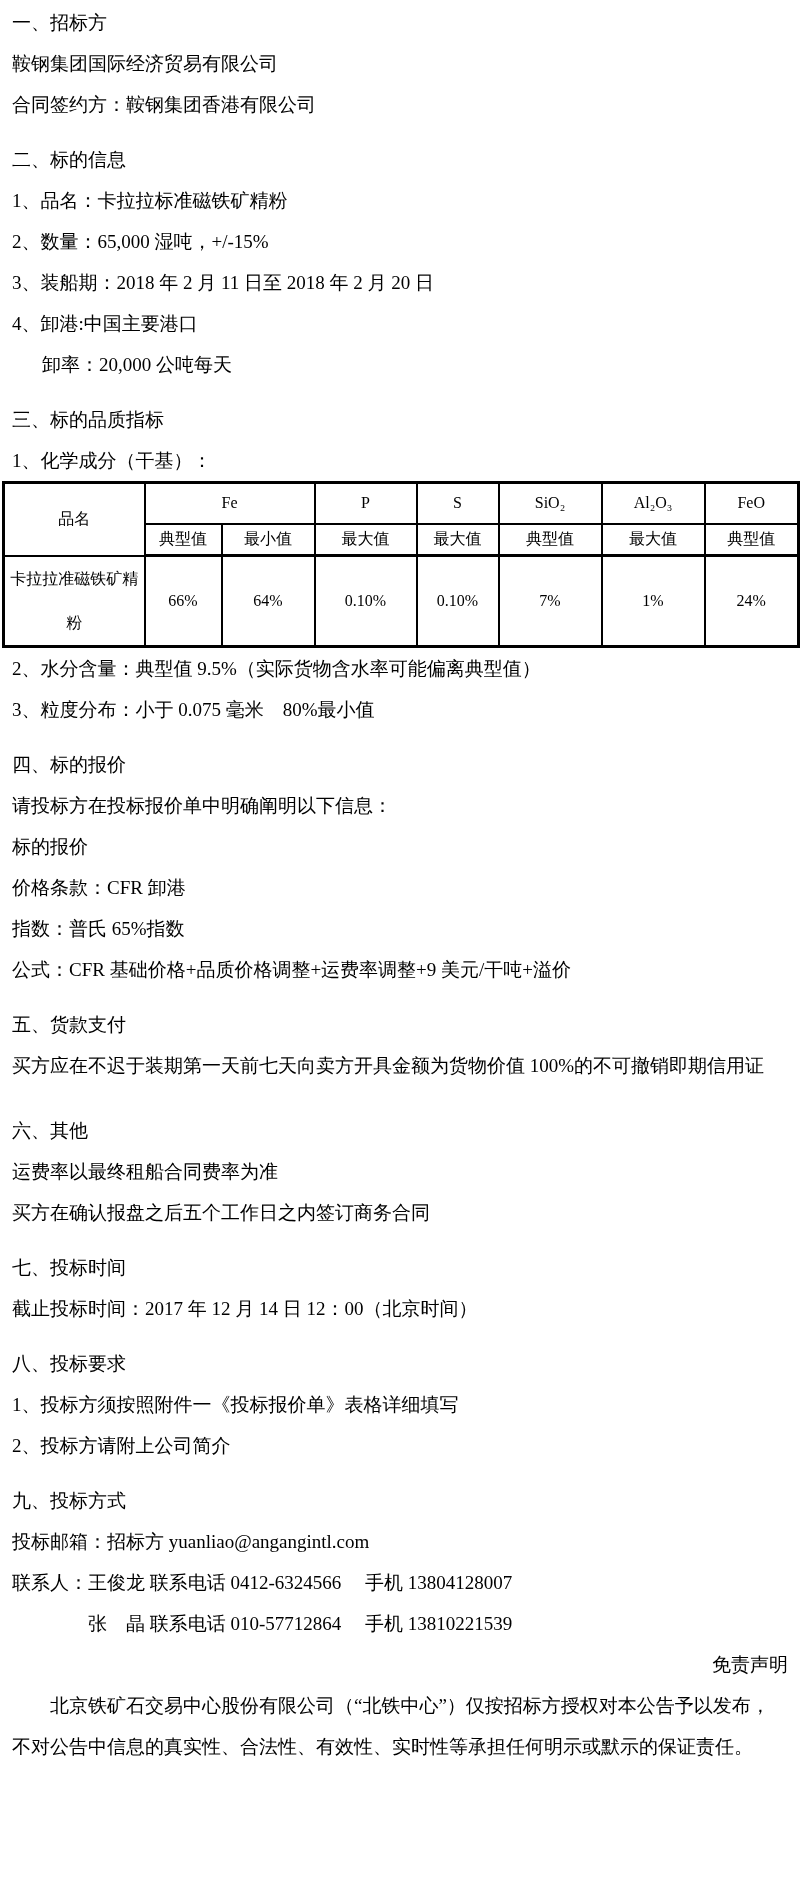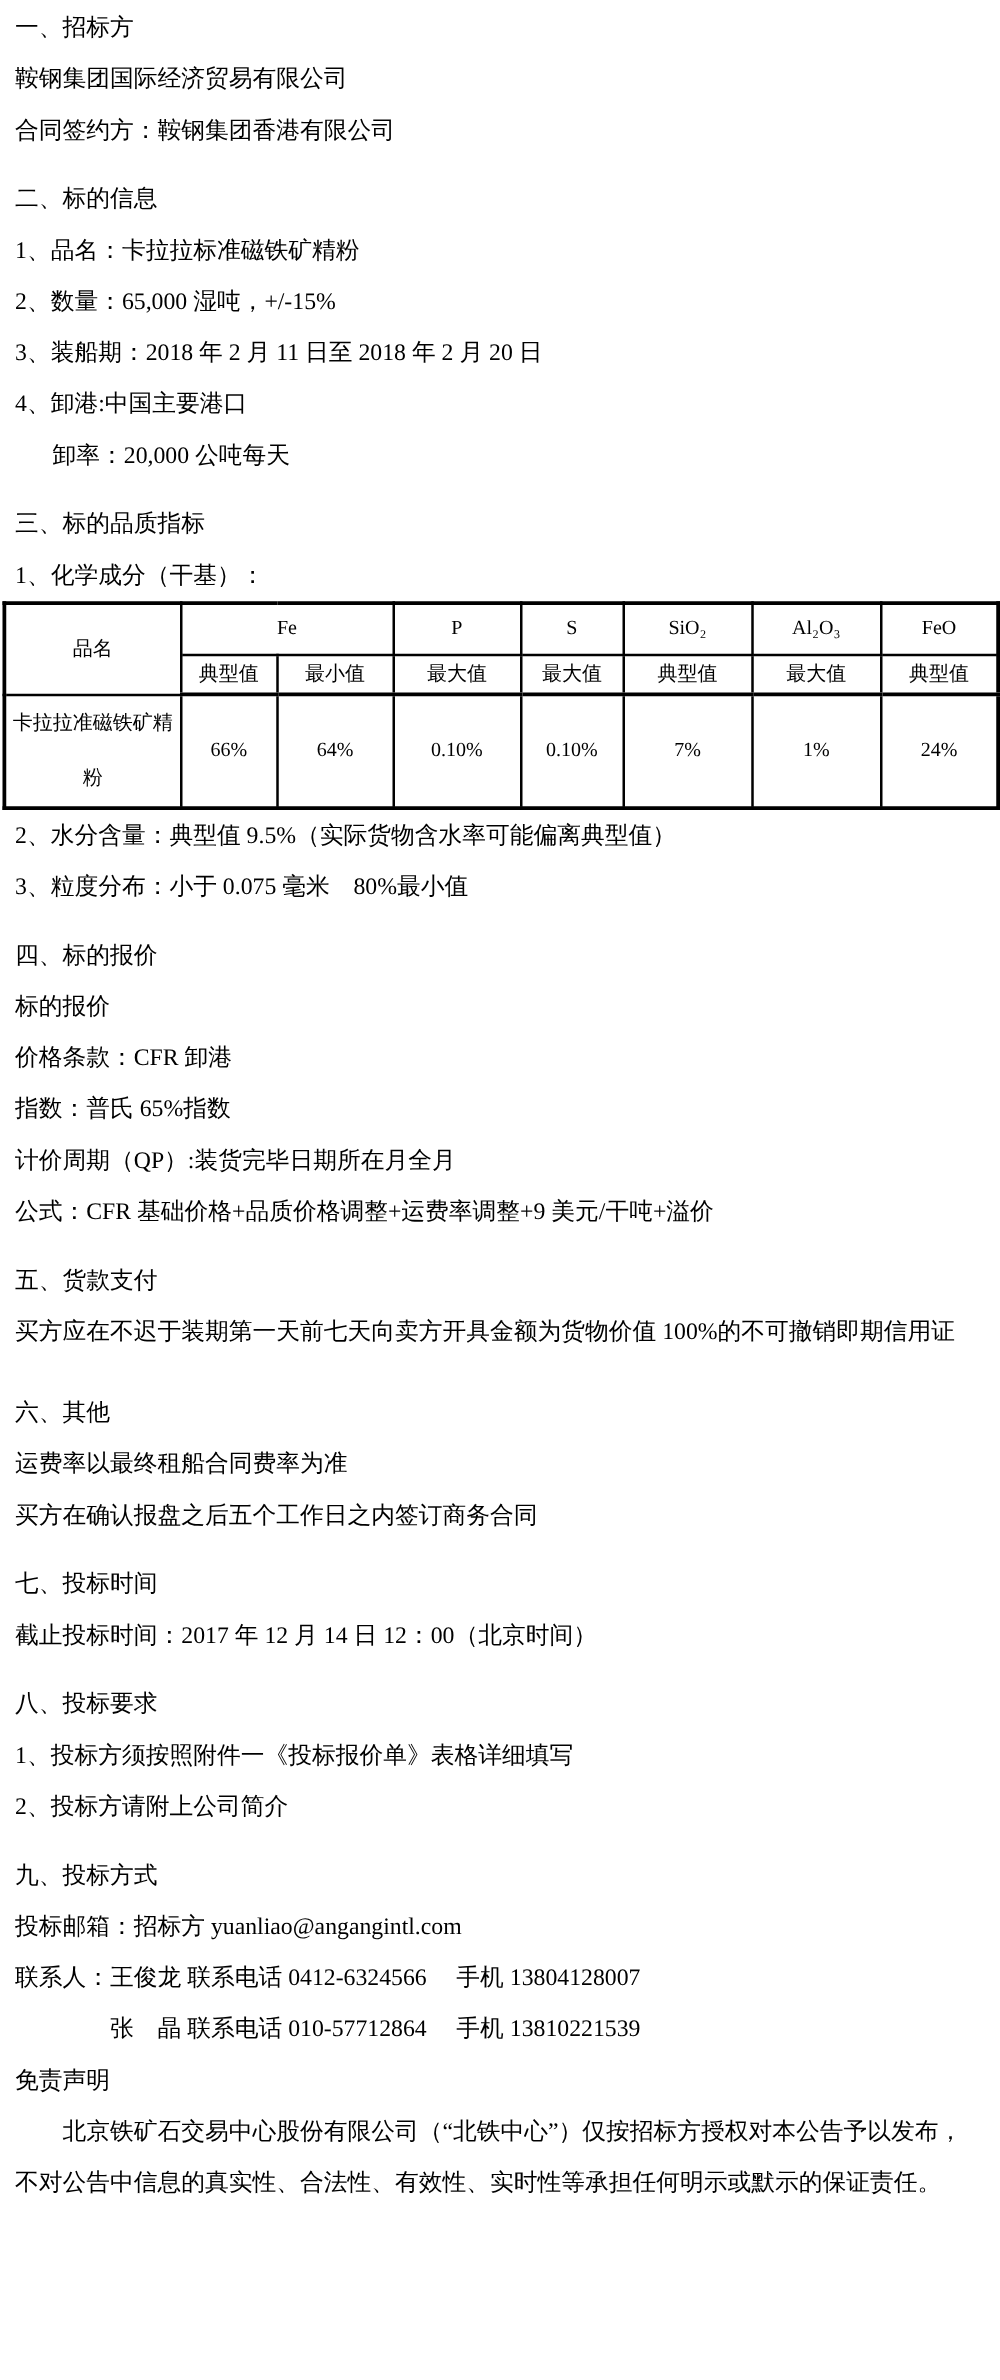--- a/index.html
+++ b/index.html
@@ -22,21 +22,21 @@
   p.ln {
     margin: 0 12px;
     line-height: 41px;
     white-space: nowrap;
   }
   p.wrap { white-space: normal; }
   p.sect { margin-top: 14px; }
   p.sect-lg { margin-top: 24px; }
   .indent-sub { padding-left: 30px; }
   .indent-contact { padding-left: 76px; }
-  .disclaimer-title { text-align: left; margin-top: 46px; }
+  .disclaimer-title { text-align: right; margin-top: 46px; }
   .first-indent { text-indent: 38px; }
 
   table.quality {
     border-collapse: collapse;
     table-layout: fixed;
     width: 796px;
     margin-left: 2px;
     border: 3px solid #000000;
   }
   table.quality td {
@@ -112,24 +112,24 @@
         <td>1%</td>
         <td>24%</td>
       </tr>
     </tbody>
   </table>
 
   <p class="ln">2、水分含量：典型值 9.5%（实际货物含水率可能偏离典型值）</p>
   <p class="ln">3、粒度分布：小于 0.075 毫米　80%最小值</p>
 
   <p class="ln sect">四、标的报价</p>
+  <p class="ln">请投标方在投标报价单中明确阐明以下信息：</p>
   <p class="ln">标的报价</p>
   <p class="ln">价格条款：CFR 卸港</p>
   <p class="ln">指数：普氏 65%指数</p>
-  <p class="ln">计价周期（QP）:装货完毕日期所在月全月</p>
   <p class="ln">公式：CFR 基础价格+品质价格调整+运费率调整+9 美元/干吨+溢价</p>
 
   <p class="ln sect">五、货款支付</p>
   <p class="ln">买方应在不迟于装期第一天前七天向卖方开具金额为货物价值 100%的不可撤销即期信用证</p>
 
   <p class="ln sect-lg">六、其他</p>
   <p class="ln">运费率以最终租船合同费率为准</p>
   <p class="ln">买方在确认报盘之后五个工作日之内签订商务合同</p>
 
   <p class="ln sect">七、投标时间</p>

